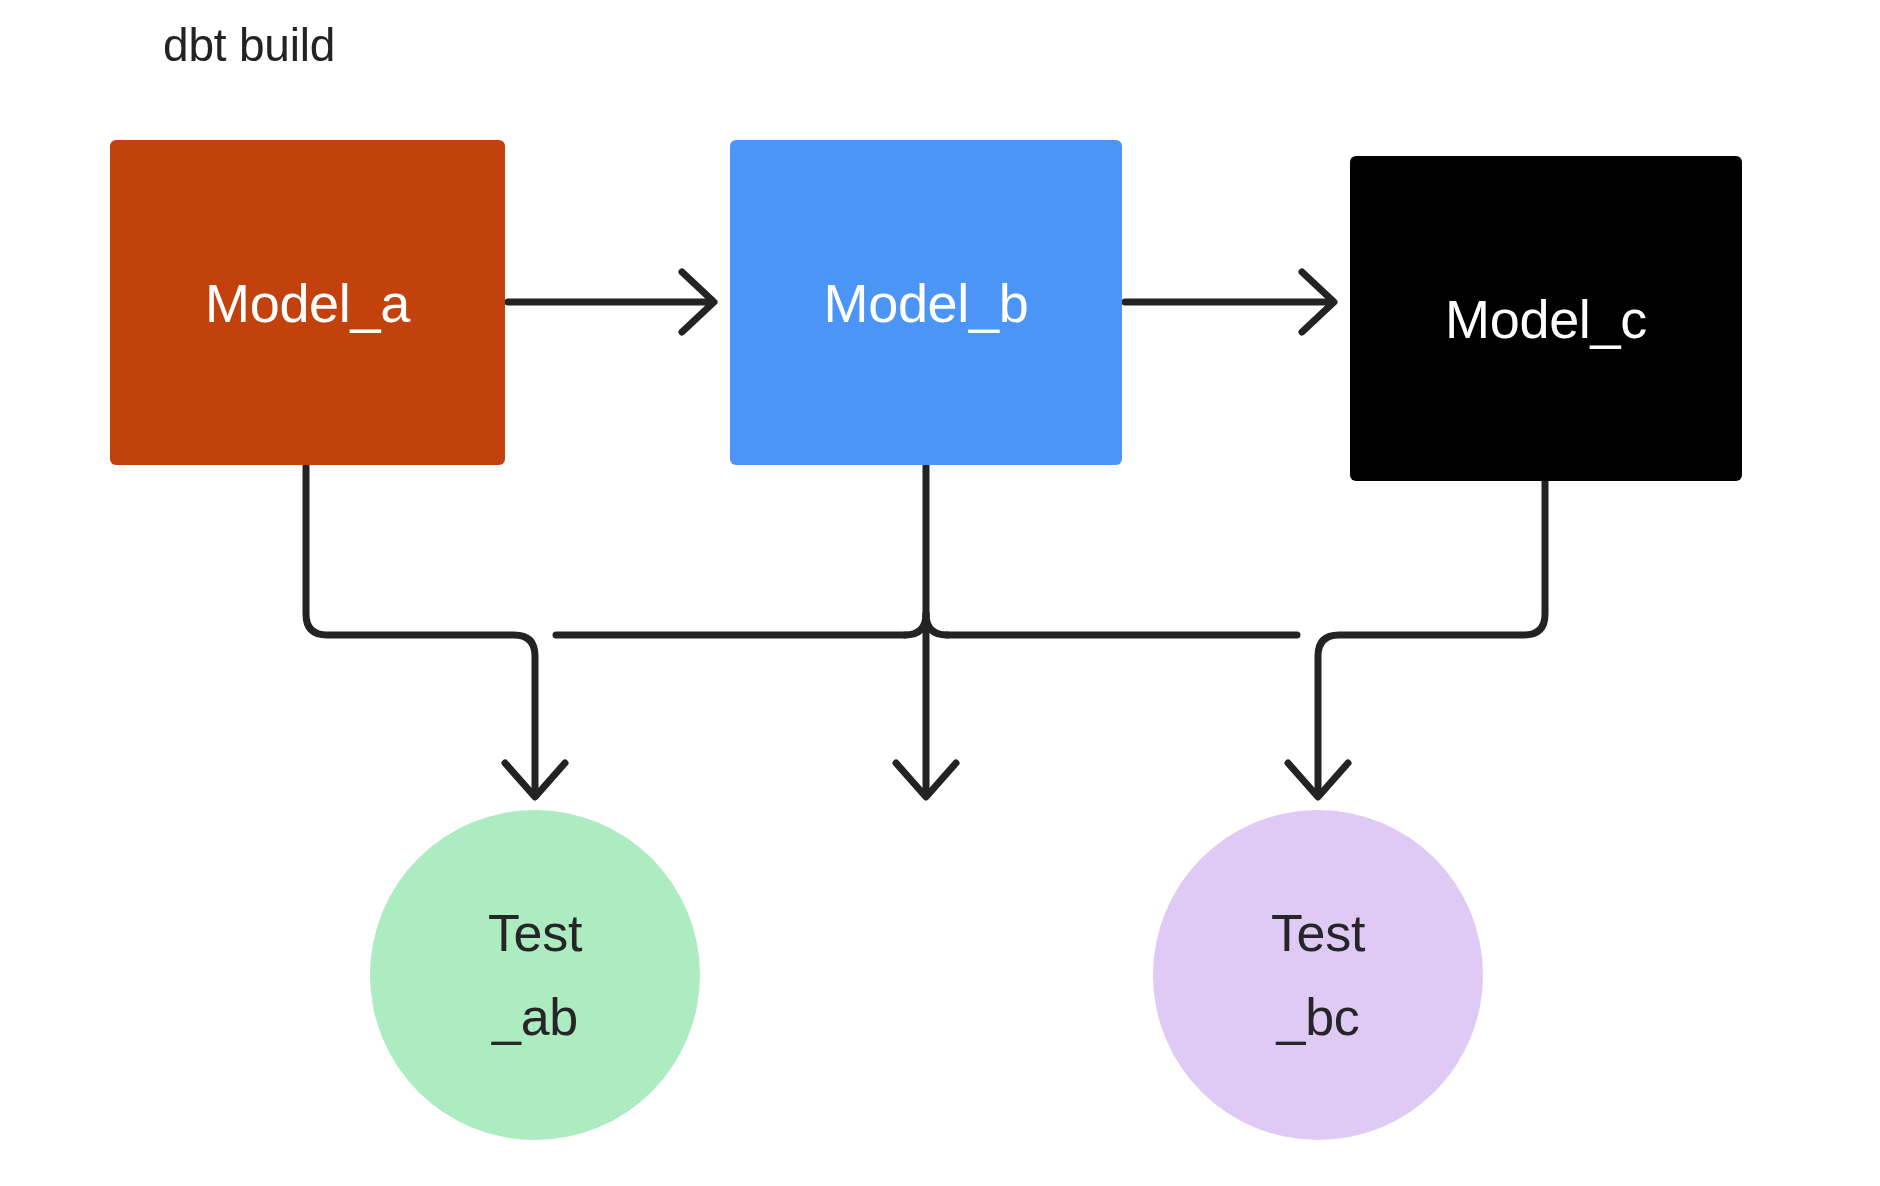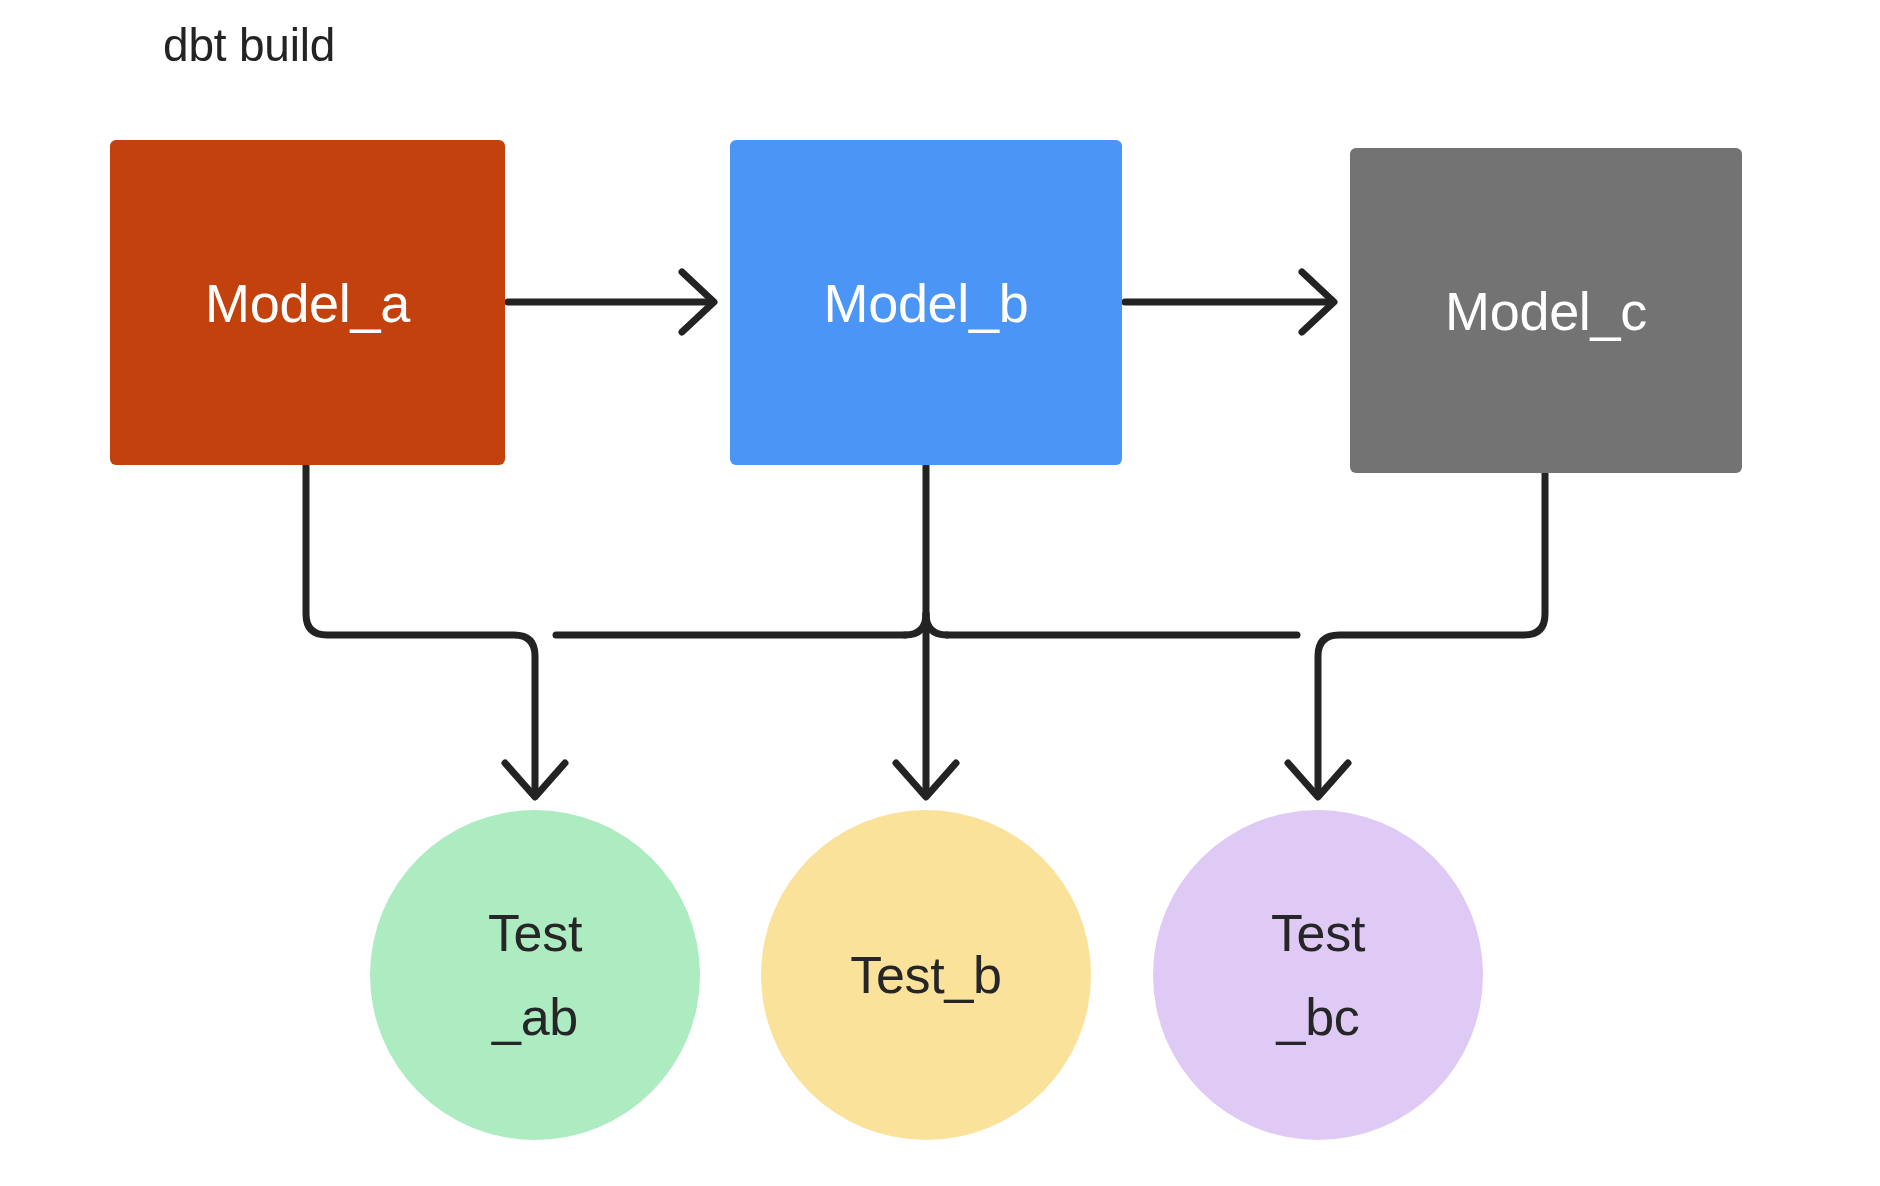--- a/index.html
+++ b/index.html
@@ -114,31 +114,28 @@
   <div class="diagram-title">dbt build</div>
 
   <div class="model-node" style="left:110px; top:140px; width:395px; height:325px; background:#c2410c;">
     <span class="model-label">Model_a</span>
   </div>
 
   <div class="model-node" style="left:730px; top:140px; width:392px; height:325px; background:#4A95F5;justify-content:center;">
     <span class="model-label">Model_b</span>
   </div>
 
-  <div class="model-node" style="left:1350px; top:148px; width:392px; height:325px; background:#737373;">
+  <div class="model-node" style="left:1350px; top:156px; width:392px; height:325px; background:#000000;">
     <span class="model-label">Model_c</span>
   </div>
 
   <div class="test-node" style="left:370px; top:810px; width:330px; height:330px; background:#ADEBC0;">
     <span class="test-label">Test
 _ab</span>
   </div>
 
-  <div class="test-node" style="left:761px; top:810px; width:330px; height:330px; background:#FAE29A;">
-    <span class="test-label">Test_b</span>
-  </div>
 
   <div class="test-node" style="left:1153px; top:810px; width:330px; height:330px; background:#DFC9F5;">
     <span class="test-label">Test
 _bc</span>
   </div>
 
 </div>
 
 </body></html>

